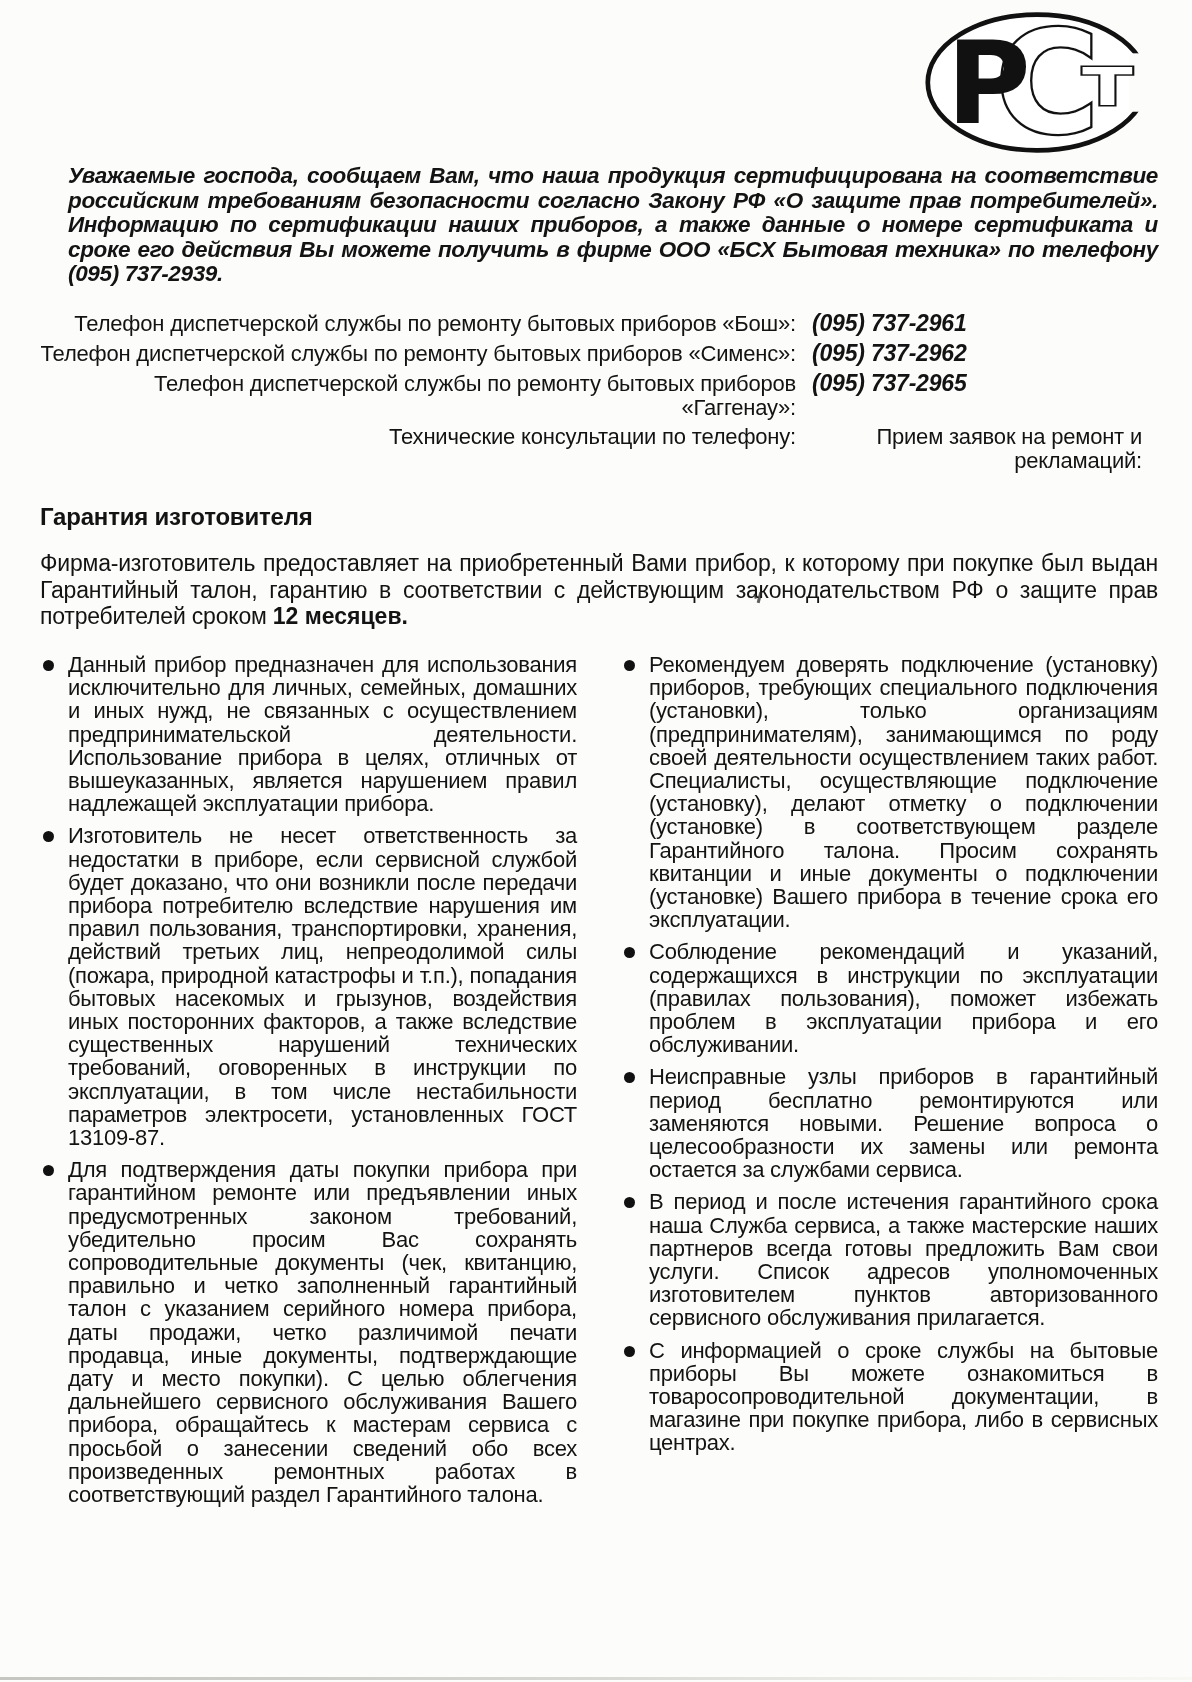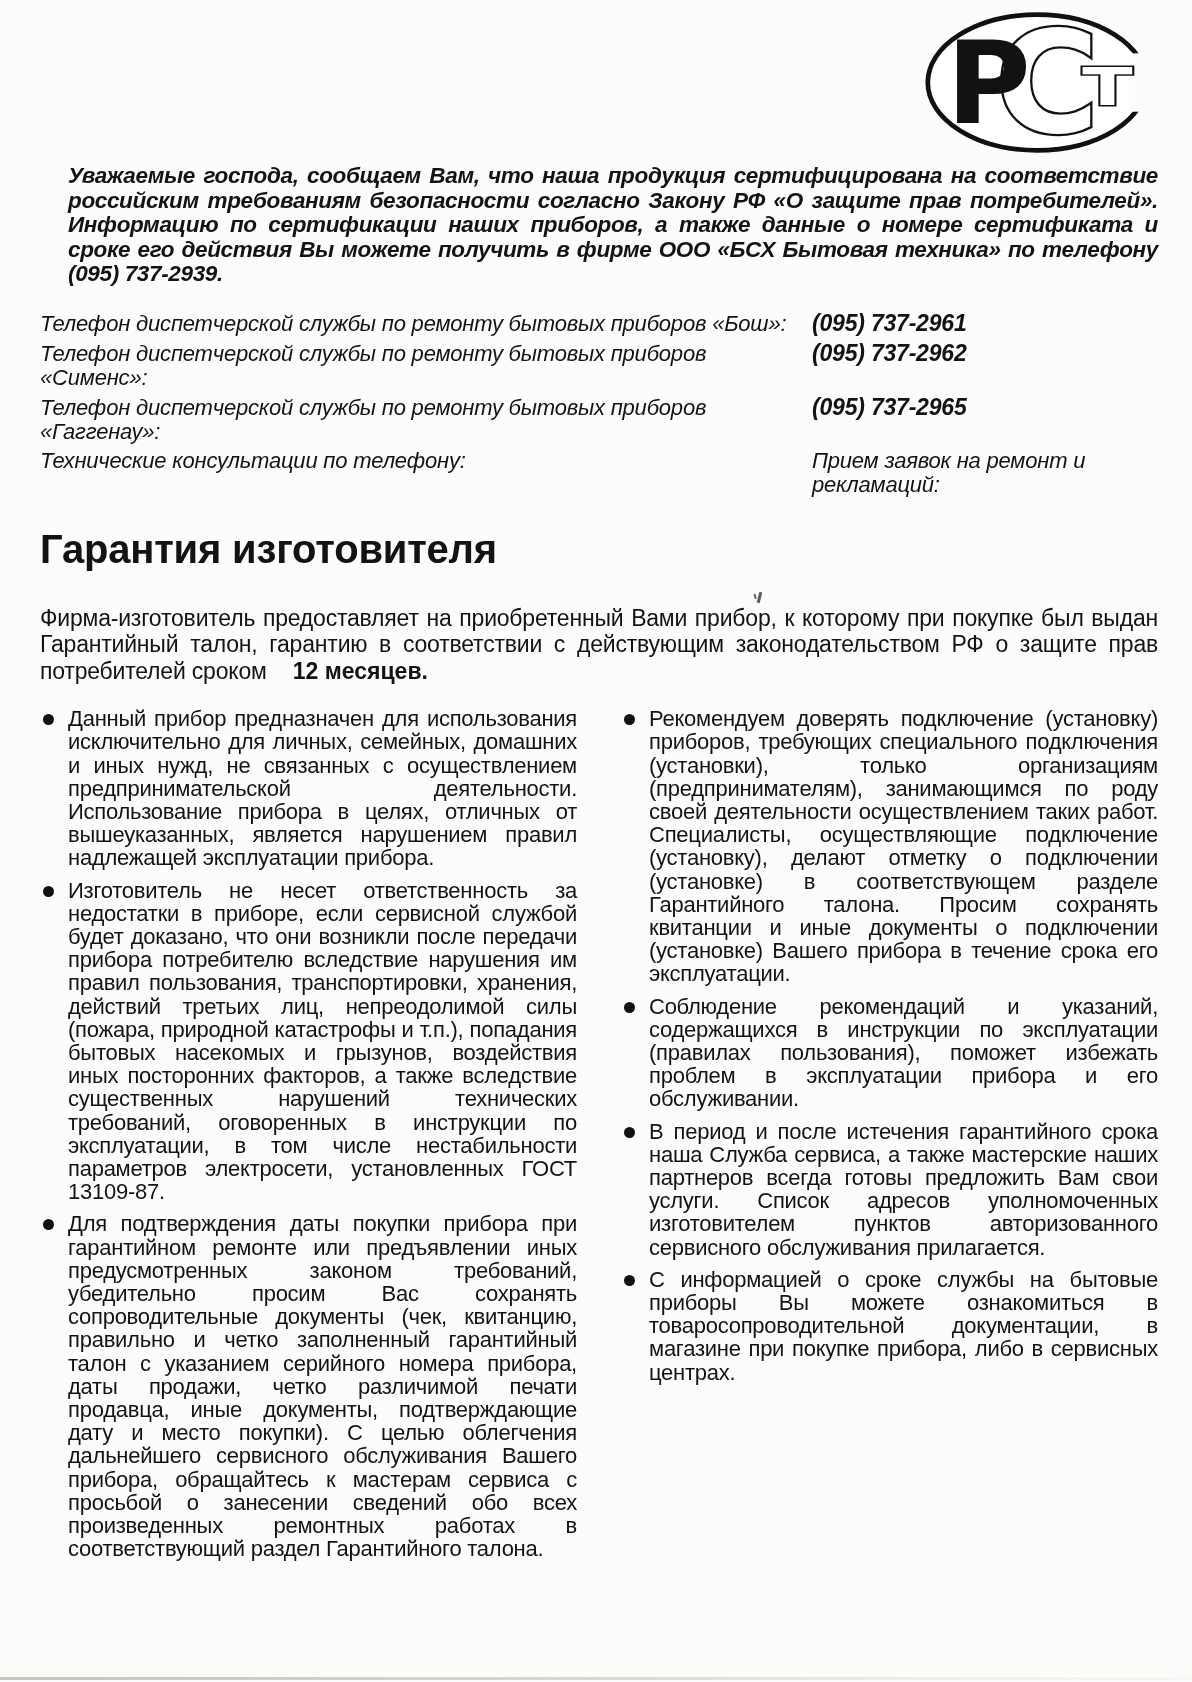--- a/index.html
+++ b/index.html
@@ -41,49 +41,49 @@
   }
   
   .phones {
     margin-top:24px;
     display:grid;
     grid-template-columns:1fr 346px;
     row-gap:5px;
     align-items:baseline;
   }
   .phone-label {
-    font-style:italic;
     font-size:22px;
     line-height:24px;
     letter-spacing:-0.2px;
     padding-right:16px;
+    text-align:right;
   }
   .phone-number {
     font-style:italic;
     font-weight:700;
     font-size:23px;
     line-height:24px;
     letter-spacing:-0.2px;
     white-space:nowrap;
   }
   
   .warranty-title {
     margin-top:30px;
-    font-size:40px;
+    font-size:24px;
     font-weight:700;
     letter-spacing:-0.2px;
   }
   .warranty-text {
     margin-top:12px;
     font-size:23px;
     line-height:26.5px;
     letter-spacing:-0.2px;
     text-align:justify;
   }
-  .warranty-text b { letter-spacing:0;margin-left:20px; }
+  .warranty-text b { letter-spacing:0; }
   
   .notice-title {
     margin-top:40px;
     font-size:32px;
     font-weight:700;
     letter-spacing:-0.2px;
   }
   .columns {
     margin-top:14px;
     display:grid;
@@ -181,20 +181,24 @@
       <li class="bullet">
         <span class="dot"></span>
         <span class="bullet-text">Рекомендуем доверять подключение (установку) приборов, требующих специального подключения (установки), только организациям (предпринимателям), занимающимся по роду своей деятельности осуществлением таких работ. Специалисты, осуществляющие подключение (установку), делают отметку о подключении (установке) в соответствующем разделе Гарантийного талона. Просим сохранять квитанции и иные документы о подключении (установке) Вашего прибора в течение срока его эксплуатации.</span>
       </li>
       <li class="bullet">
         <span class="dot"></span>
         <span class="bullet-text">Соблюдение рекомендаций и указаний, содержащихся в инструкции по эксплуатации (правилах пользования), поможет избежать проблем в эксплуатации прибора и его обслуживании.</span>
       </li>
       <li class="bullet">
         <span class="dot"></span>
+        <span class="bullet-text">Неисправные узлы приборов в гарантийный период бесплатно ремонтируются или заменяются новыми. Решение вопроса о целесообразности их замены или ремонта остается за службами сервиса.</span>
+      </li>
+      <li class="bullet">
+        <span class="dot"></span>
         <span class="bullet-text">В период и после истечения гарантийного срока наша Служба сервиса, а также мастерские наших партнеров всегда готовы предложить Вам свои услуги. Список адресов уполномоченных изготовителем пунктов авторизованного сервисного обслуживания прилагается.</span>
       </li>
       <li class="bullet">
         <span class="dot"></span>
         <span class="bullet-text">С информацией о сроке службы на бытовые приборы Вы можете ознакомиться в товаросопроводительной документации, в магазине при покупке прибора, либо в сервисных центрах.</span>
       </li>
     </ul>
   </div>
 
   <span class="stray-mark"></span>

